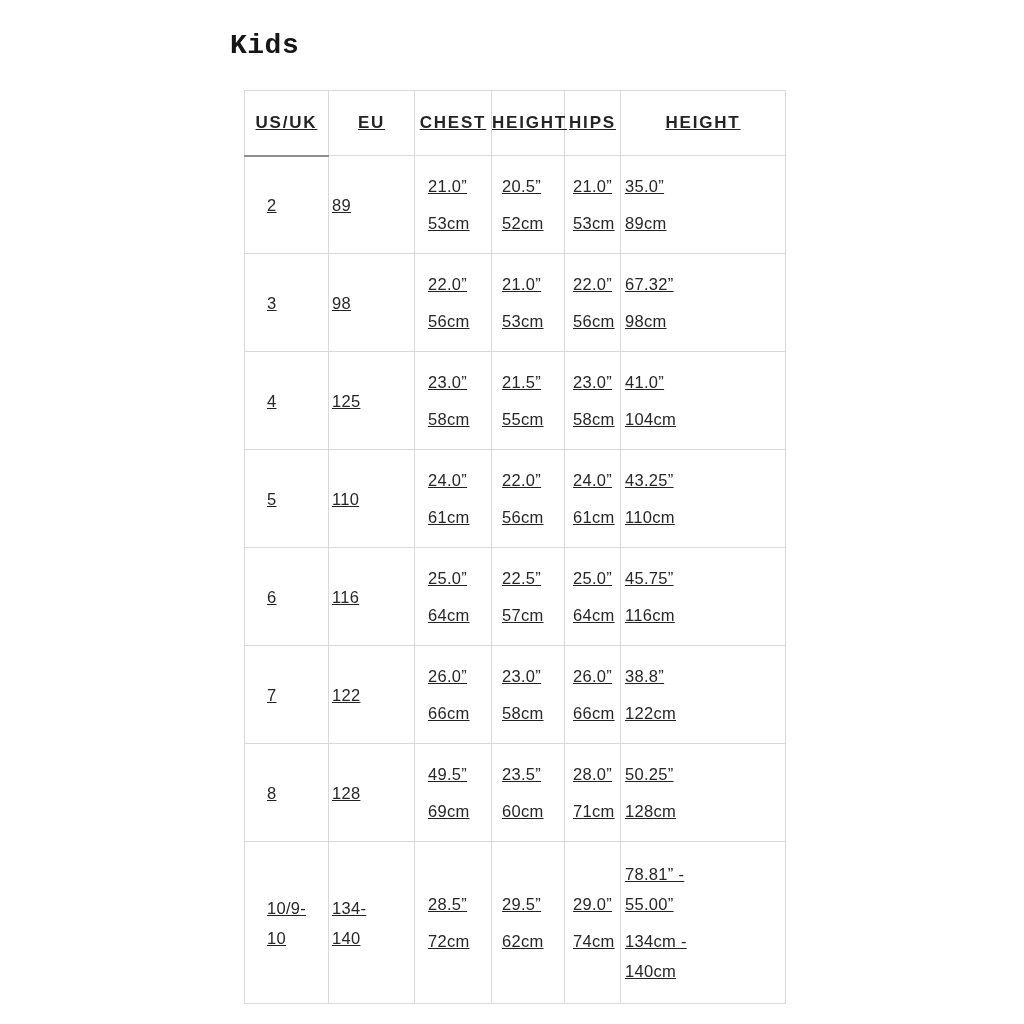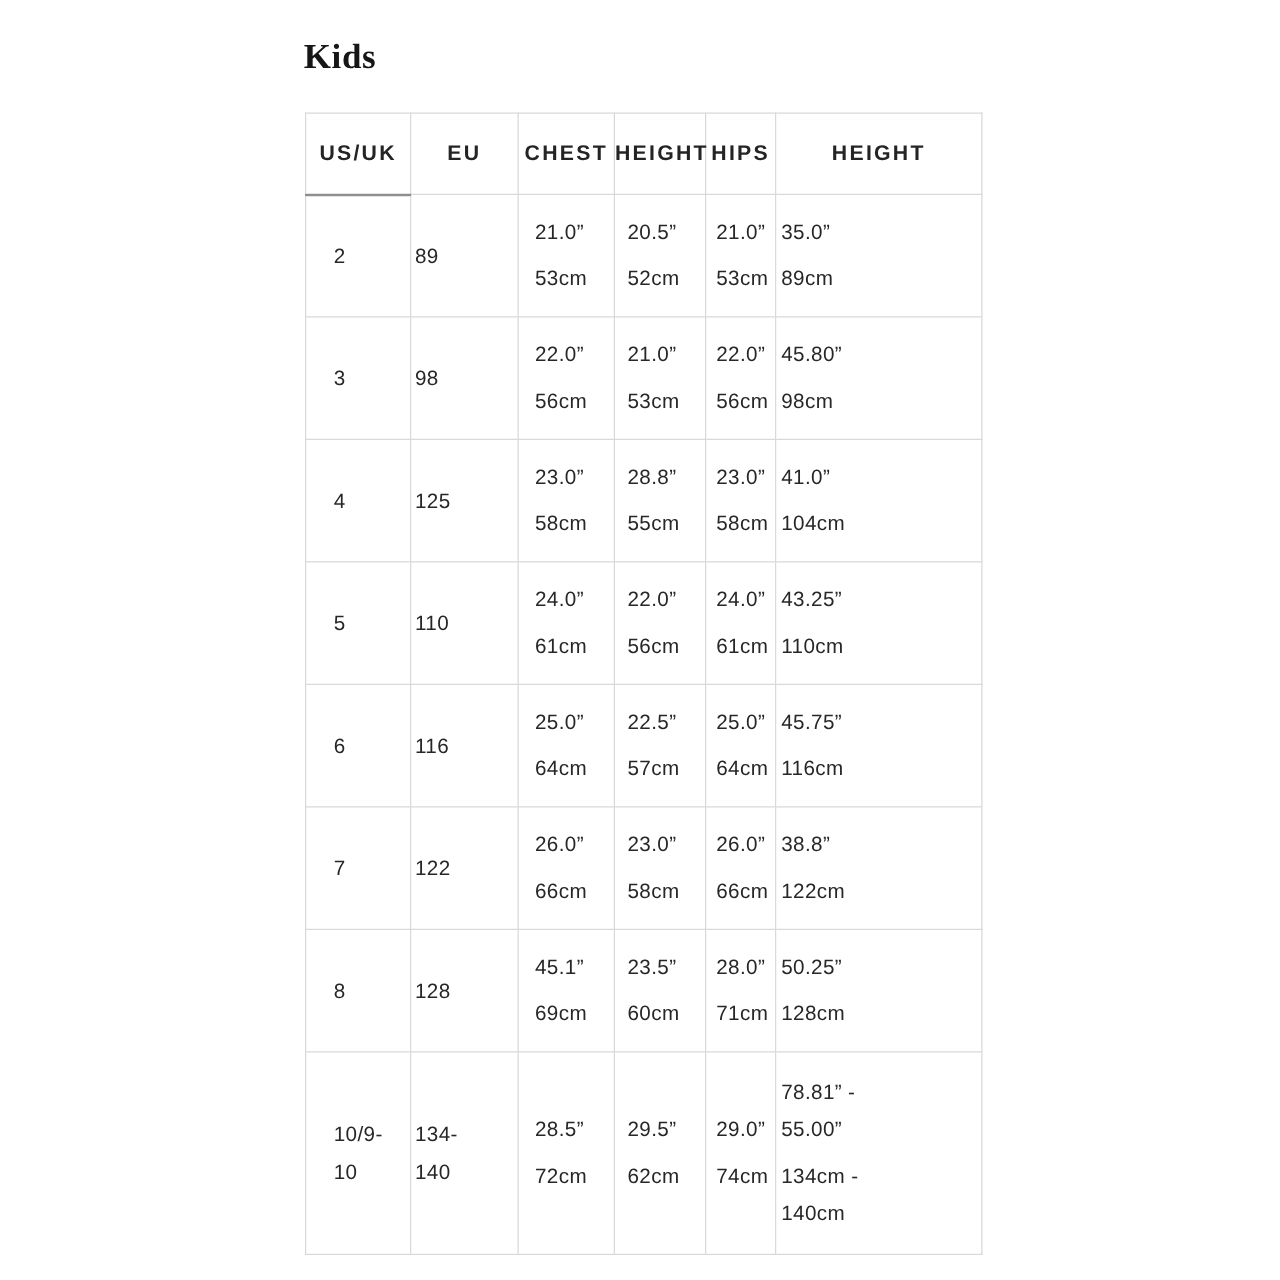--- a/index.html
+++ b/index.html
@@ -12,34 +12,35 @@
   body{
     width:1024px;height:1024px;
     background:var(--bg);
     font-family:"Liberation Sans", sans-serif;
     color:var(--text);
     position:relative;
     overflow:hidden;
   }
   .page-title{
     position:absolute;
-    left:243px; top:30px;
+    left:230px; top:30px;
     margin:0;
-    font-family:Liberation Serif, serif;
+    font-family:Liberation Mono, monospace;
     font-weight:700;
     font-size:28px;
     letter-spacing:0.5px;
     color:#161616;
   }
   table.size-chart{
     position:absolute;
     left:244px; top:90px;
     width:541px;
     border-collapse:collapse;
     table-layout:fixed;
+    text-decoration:underline;
   }
   .size-chart th, .size-chart td{
     border:1px solid var(--grid);
     overflow:visible;
     padding:0;
   }
   .size-chart thead tr{ height:65px; }
   .size-chart th{
     font-size:17px;
     font-weight:700;
@@ -171,21 +172,21 @@
         <td>
           <div class="para">
             <div class="line">22.0”</div>
           </div>
           <div class="para">
             <div class="line">56cm</div>
           </div>
         </td>
         <td>
           <div class="para">
-            <div class="line">45.80”</div>
+            <div class="line">67.32”</div>
           </div>
           <div class="para">
             <div class="line">98cm</div>
           </div>
         </td>
       </tr>
       <tr>
         <td>
           <div class="para">
             <div class="line">4</div>
@@ -199,21 +200,21 @@
         <td>
           <div class="para">
             <div class="line">23.0”</div>
           </div>
           <div class="para">
             <div class="line">58cm</div>
           </div>
         </td>
         <td>
           <div class="para">
-            <div class="line">28.8”</div>
+            <div class="line">21.5”</div>
           </div>
           <div class="para">
             <div class="line">55cm</div>
           </div>
         </td>
         <td>
           <div class="para">
             <div class="line">23.0”</div>
           </div>
           <div class="para">
@@ -367,21 +368,21 @@
             <div class="line">8</div>
           </div>
         </td>
         <td>
           <div class="para">
             <div class="line">128</div>
           </div>
         </td>
         <td>
           <div class="para">
-            <div class="line">45.1”</div>
+            <div class="line">49.5”</div>
           </div>
           <div class="para">
             <div class="line">69cm</div>
           </div>
         </td>
         <td>
           <div class="para">
             <div class="line">23.5”</div>
           </div>
           <div class="para">

